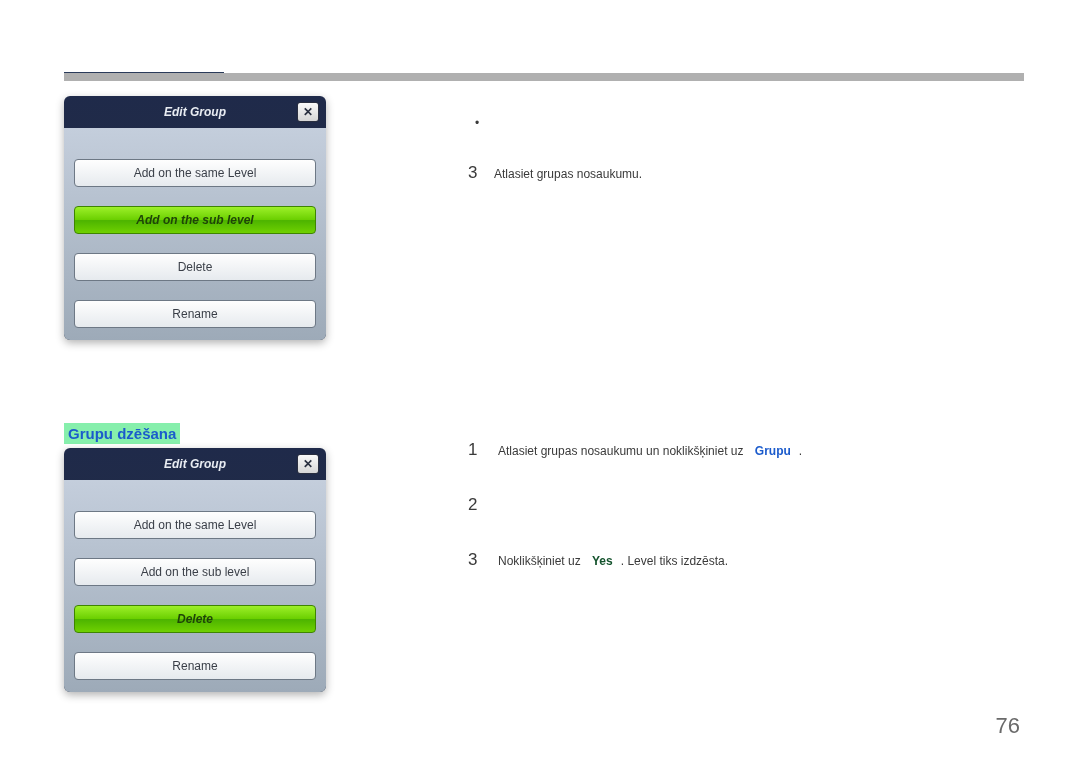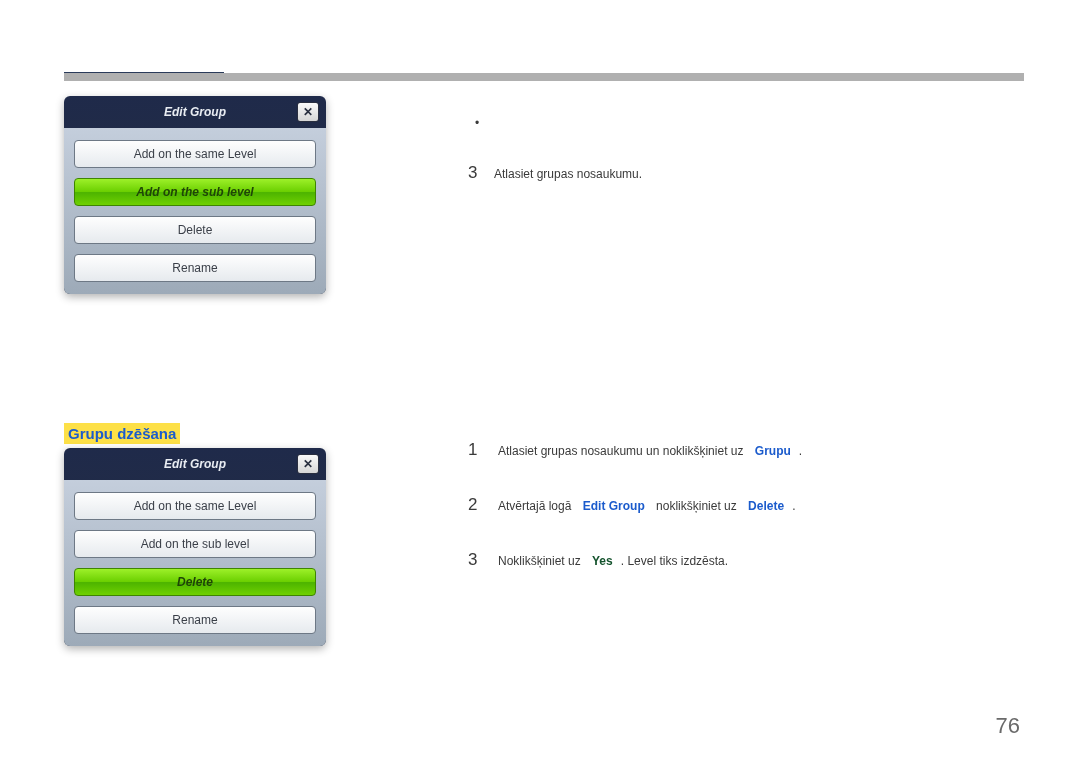--- a/index.html
+++ b/index.html
@@ -72,20 +72,21 @@
       background: linear-gradient(180deg,#fefefe,#e6eaee);
       border: 1px solid #6d7885;
       border-radius: 4px;
       height: 28px;
       margin-bottom: 10px;
       display: flex;
       align-items: center;
       justify-content: center;
       font-size: 12px;
       color: #3a3f48;
+      margin-top: 19px;
     }
     .dlg-option:last-child { margin-bottom: 0; }
     .dlg-option.active {
       background: linear-gradient(180deg,#9df029,#6acf00 50%,#4db400 52%,#6fd100);
       border: 1px solid #3e8500;
       color: #1f4507;
       font-weight: bold;
       font-style: italic;
     }
     .right-col {
@@ -117,21 +118,21 @@
       margin-bottom: 12px;
     }
     .step-num {
       width: 26px;
       font-size: 17px;
       color: #3a3a3a;
     }
     .bold-black { font-weight: bold; color: #14532d; }
     .section-title {
       position: absolute;
-      background: #fde047;
+      background: #86efac;
       color: #1b5bcc;
       font-weight: 600;
       font-size: 15px;
       padding: 2px 4px;
     }
     #section-title-1 { top: 419px; left: 60px; }
     #dialog-1 { top: 92px; left: 60px; }
     #dialog-2 { top: 444px; left: 60px; }
     .right-col-2 {
       position: absolute;
@@ -193,23 +194,20 @@
 
 <div class="right-col-2">
   <div class="step-row">
     <span class="step-num">1</span>
     <span>
       <span>Atlasiet grupas nosaukumu un noklikšķiniet uz </span><span class="highlight-blue">Grupu</span><span>.</span>
     </span>
   </div>
   <div class="step-row">
     <span class="step-num">2</span>
-    <span>
-      <span>Atvērtajā logā </span><span class="highlight-blue">Edit Group</span><span> noklikšķiniet uz </span><span class="highlight-blue">Delete</span><span>.</span>
-    </span>
   </div>
   <div class="step-row">
     <span class="step-num">3</span>
     <span>
       <span>Noklikšķiniet uz </span><span class="bold-black">Yes</span><span>. Level tiks izdzēsta.</span>
     </span>
   </div>
 </div>
 
 <div class="page-number">76</div>

